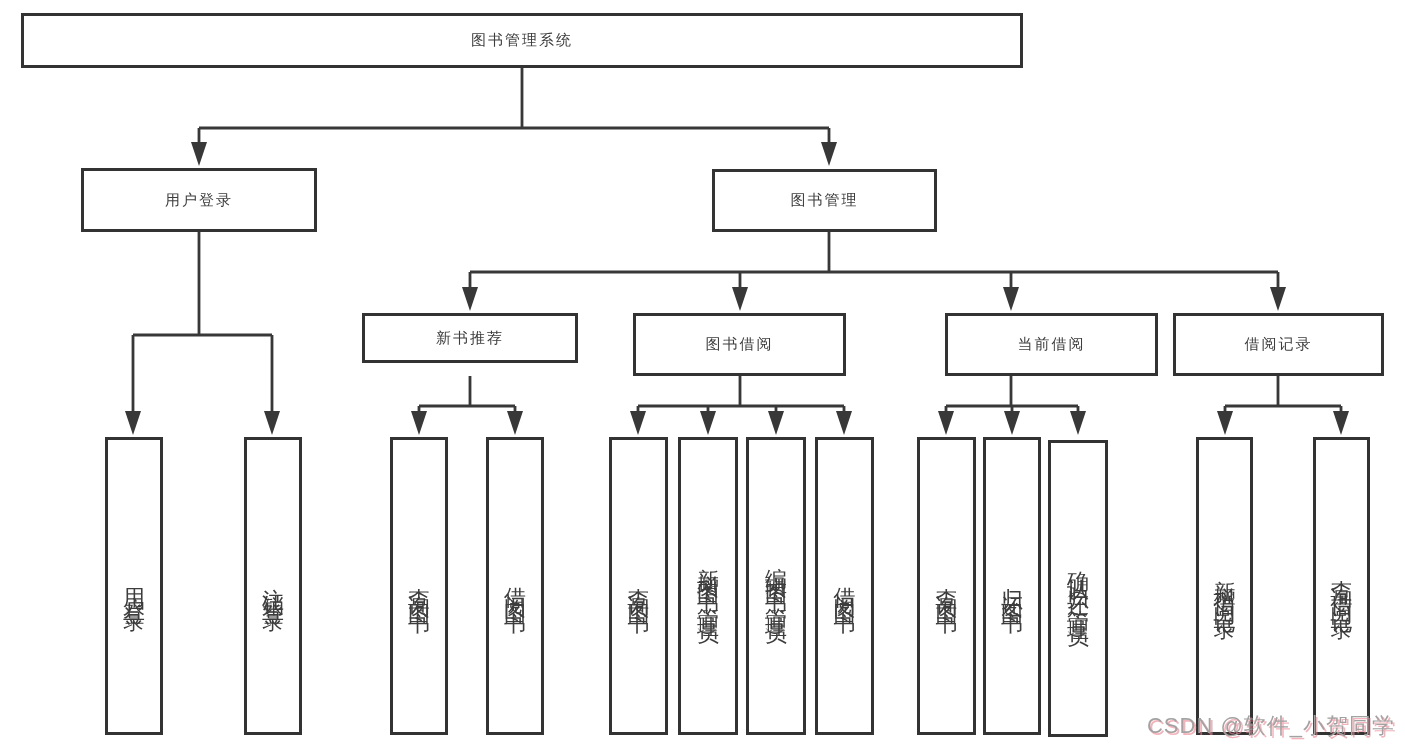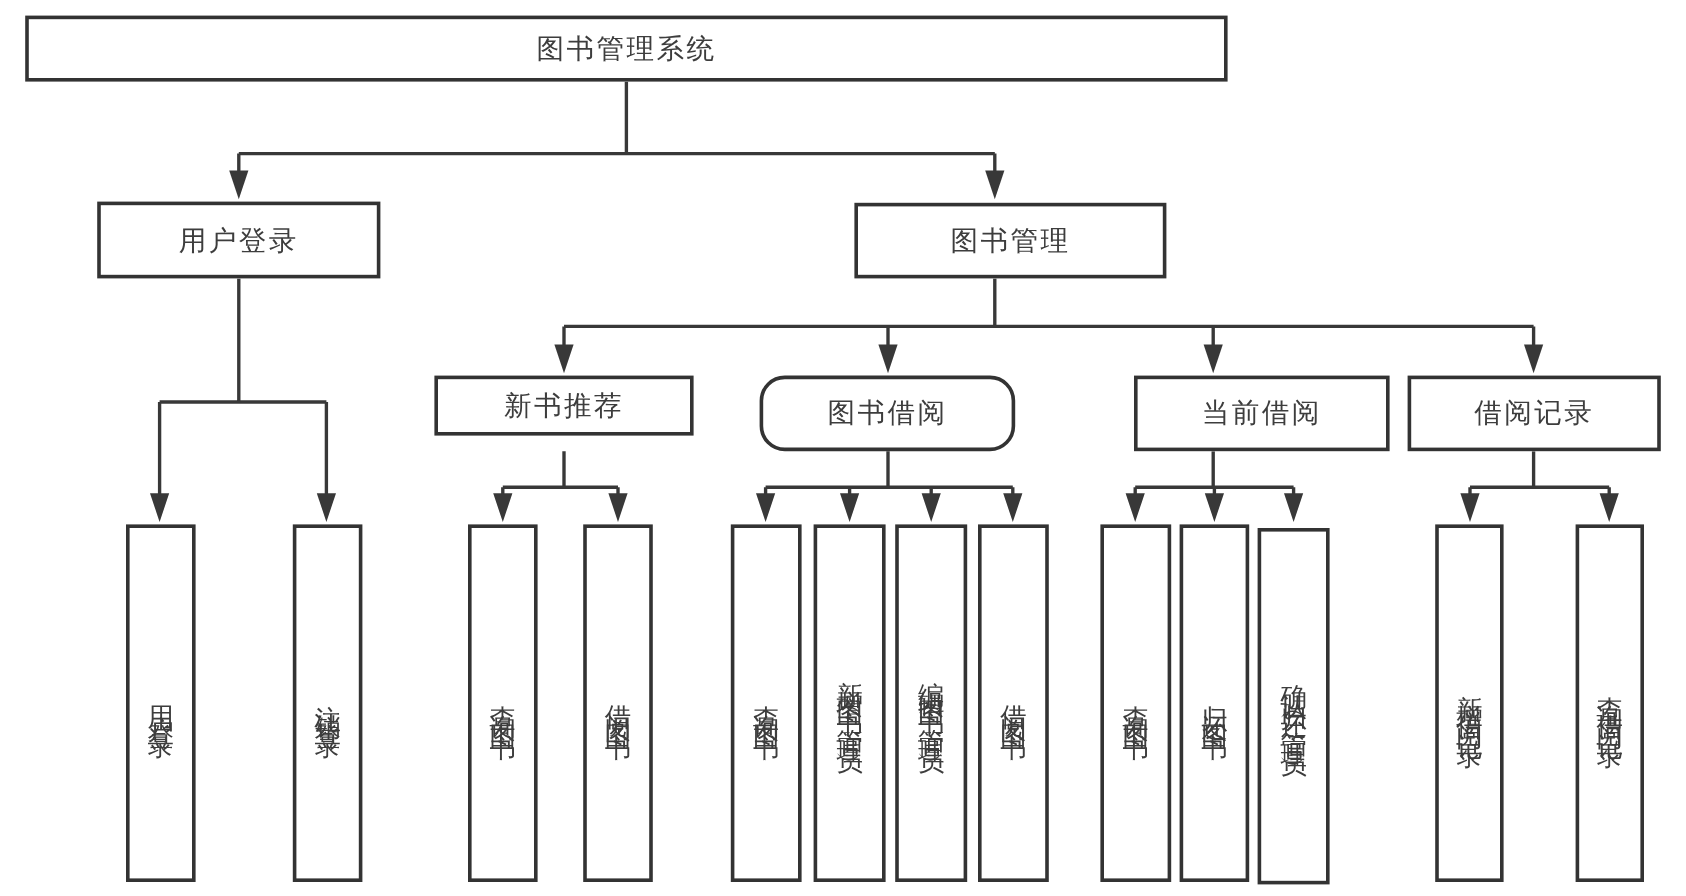--- a/index.html
+++ b/index.html
@@ -35,21 +35,21 @@
     box-sizing: border-box;
     border: 3px solid #333333;
     background: #ffffff;
     display: flex;
     align-items: center;
     justify-content: center;
     color: #3d3d3d;
     z-index: 2;
   }
   .h-node {
-    font-size: 23px;
+    font-size: 15px;
     letter-spacing: 2px;
     white-space: nowrap;
   }
   .v-node .v-text {
     writing-mode: vertical-rl;
     text-orientation: mixed;
     font-size: 22px;
     letter-spacing: 8px;
     line-height: 1;
     white-space: nowrap;
@@ -121,28 +121,28 @@
     </g>
   </svg>
 
   <div class="node h-node" style="left:21px; top:13px; width:1002px; height:55px;">
     <span>图书管理系统</span>
   </div>
 
   <div class="node h-node" style="left:81px; top:168px; width:236px; height:64px;">
     <span>用户登录</span>
   </div>
-  <div class="node h-node" style="left:712px; top:169px; width:260px; height:63px;">
+  <div class="node h-node" style="left:712px; top:169px; width:225px; height:63px;">
     <span>图书管理</span>
   </div>
 
   <div class="node h-node" style="left:362px; top:313px; width:216px; height:50px;">
     <span>新书推荐</span>
   </div>
-  <div class="node h-node" style="left:633px; top:313px; width:213px; height:63px;border-radius:21px;">
+  <div class="node h-node" style="left:633px; top:313px; width:213px; height:63px;">
     <span>图书借阅</span>
   </div>
   <div class="node h-node" style="left:905px; top:313px; width:213px; height:63px;margin-left:40px;">
     <span>当前借阅</span>
   </div>
   <div class="node h-node" style="left:1173px; top:313px; width:211px; height:63px;">
     <span>借阅记录</span>
   </div>
 
   <div class="node v-node" style="left:105px; top:437px; width:58px; height:298px;">
@@ -182,14 +182,15 @@
     <span class="v-text">确认归还（管理员）</span>
   </div>
 
   <div class="node v-node" style="left:1196px; top:437px; width:57px; height:298px;">
     <span class="v-text">新增借阅记录</span>
   </div>
   <div class="node v-node" style="left:1313px; top:437px; width:57px; height:298px;">
     <span class="v-text">查询借阅记录</span>
   </div>
 
+  <div class="watermark">CSDN @软件_小贺同学</div>
 
 </div>
 
 </body></html>

